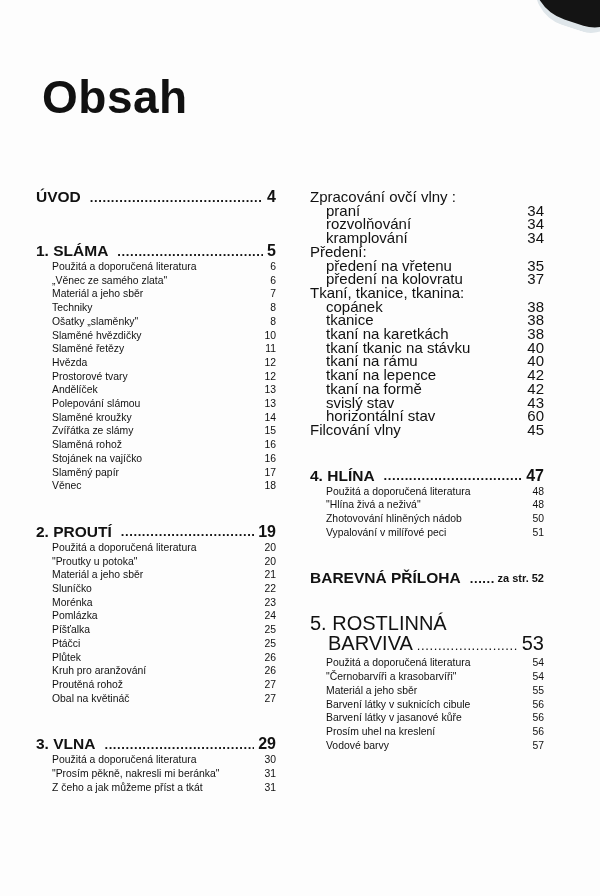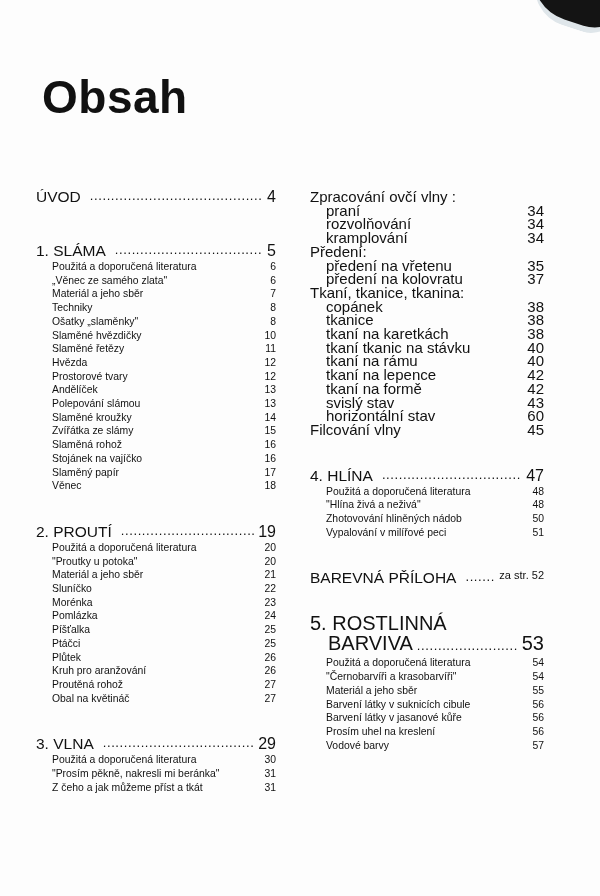--- a/index.html
+++ b/index.html
@@ -13,21 +13,21 @@
     border-bottom:6px solid #dfe6ea;
   }
   .title {
     position:absolute; left:42px; top:70px; font-size:46px; font-weight:bold;
     letter-spacing:0.5px;
   }
   .col { position:absolute; }
   #col-left { left:36px; top:188px; width:240px; }
   #col-right { left:310px; top:190px; width:234px; }
   .chapter {
-    display:flex; align-items:flex-start; font-weight:normal; font-size:15.5px;
+    display:flex; align-items:center; font-weight:bold; font-size:15.5px;
     white-space:nowrap; overflow:hidden;
   }
   .chapter .num { margin-right:5px; }
   .chapter .dots { flex:1; overflow:hidden; font-size:13px; letter-spacing:0.6px; margin:0 4px; }
   .chapter .dots::after { content:"......................................................................................................"; }
   .chapter .page { font-size:16px; }
   .chapter .page.small { font-size:11px; }
   .entries { font-size:10.4px; line-height:13.7px; }
   .entry { display:flex; justify-content:space-between; padding-left:16px; }
   .entry.sub { padding-left:32px;gap:36px; }

